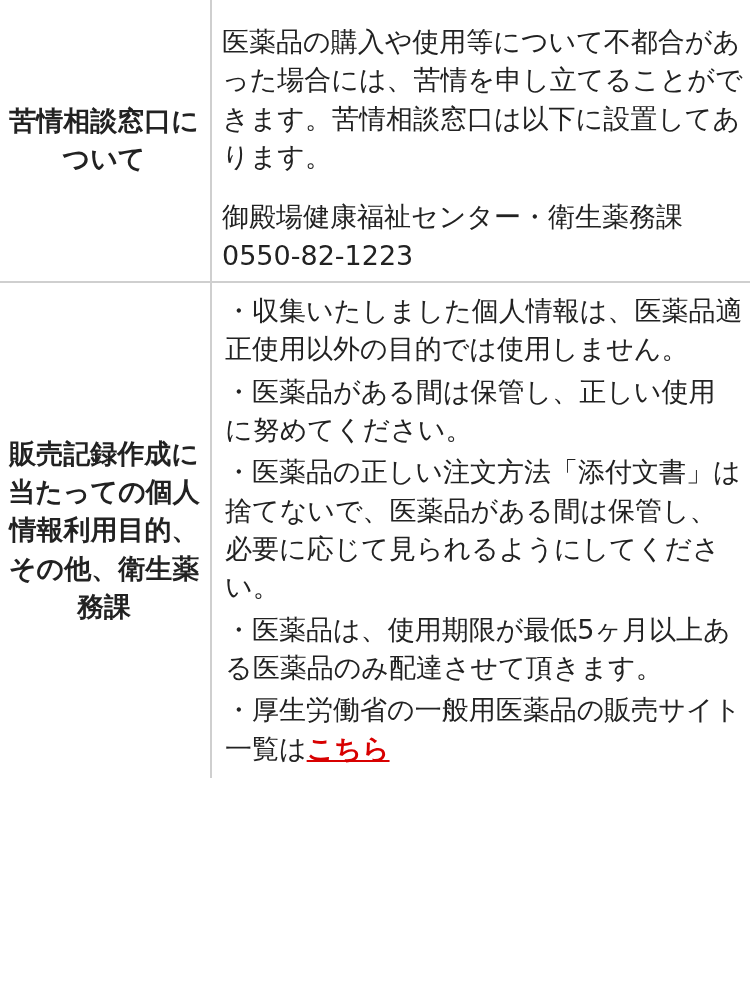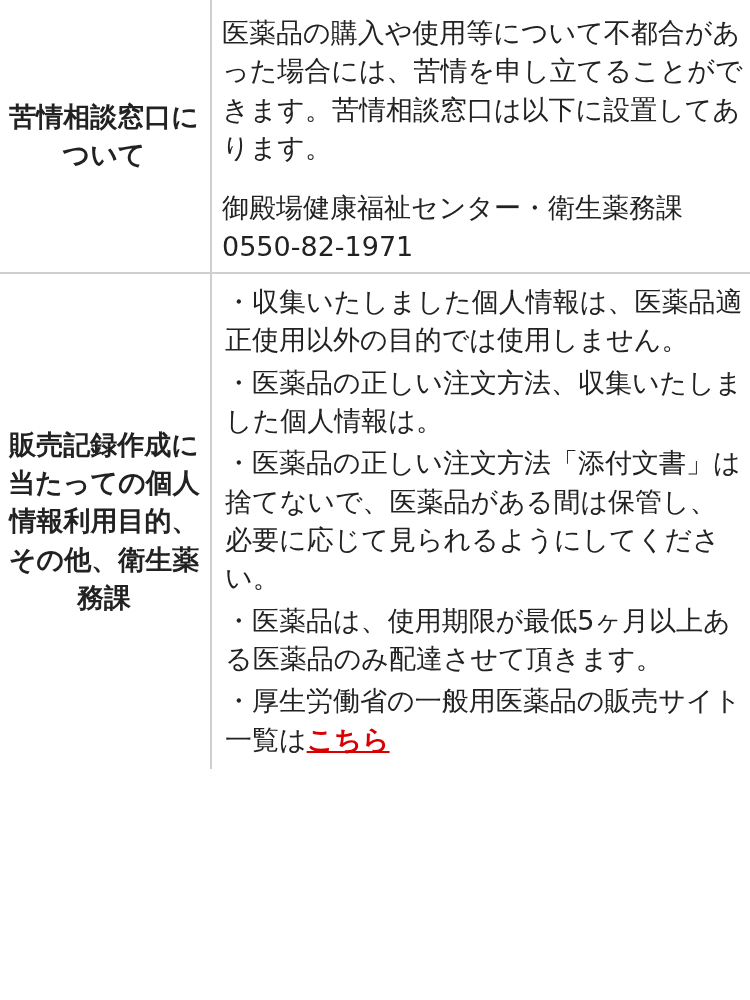--- a/index.html
+++ b/index.html
@@ -36,21 +36,21 @@
     padding: 6px 4px 6px 10px;
     font-size: 27px;
     line-height: 1.42;
     color: #222222;
     vertical-align: top;
   }
   .row-divider td, .row-divider th {
     border-bottom: 2px solid #cfcfcf;
   }
   .para {
-    margin: 8px 0 22px 0;
+    margin: 17px 0 22px 0;
   }
   .para:last-child {
     margin-bottom: 0;
   }
   .bullet-list {
     margin: 3px;
     padding: 0;
     list-style: none;
   }
   .bullet-item {
@@ -67,29 +67,29 @@
 </style>
 </head>
 <body>
 
 <table class="table">
   <tbody>
     <tr class="row row-divider">
       <th class="th-cell">苦情相談窓口について</th>
       <td class="td-cell">
         <p class="para">医薬品の購入や使用等について不都合があった場合には、苦情を申し立てることができます。苦情相談窓口は以下に設置してあります。</p>
-        <p class="para nowrap-space">御殿場健康福祉センター・衛生薬務課　0550-82-1971</p>
+        <p class="para nowrap-space">御殿場健康福祉センター・衛生薬務課　0550-82-1223</p>
       </td>
     </tr>
     <tr class="row">
       <th class="th-cell">販売記録作成に当たっての個人情報利用目的、その他、衛生薬務課</th>
       <td class="td-cell">
         <ul class="bullet-list">
           <li class="bullet-item">・収集いたしました個人情報は、医薬品適正使用以外の目的では使用しません。</li>
-          <li class="bullet-item">・医薬品の正しい注文方法、収集いたしました個人情報は。</li>
+          <li class="bullet-item">・医薬品がある間は保管し、正しい使用に努めてください。</li>
           <li class="bullet-item">・医薬品の正しい注文方法「添付文書」は捨てないで、医薬品がある間は保管し、必要に応じて見られるようにしてください。</li>
           <li class="bullet-item">・医薬品は、使用期限が最低5ヶ月以上ある医薬品のみ配達させて頂きます。</li>
           <li class="bullet-item"><span>・厚生労働省の一般用医薬品の販売サイト一覧は</span><a class="link" href="#">こちら</a></li>
         </ul>
       </td>
     </tr>
   </tbody>
 </table>
 
 </body></html>

